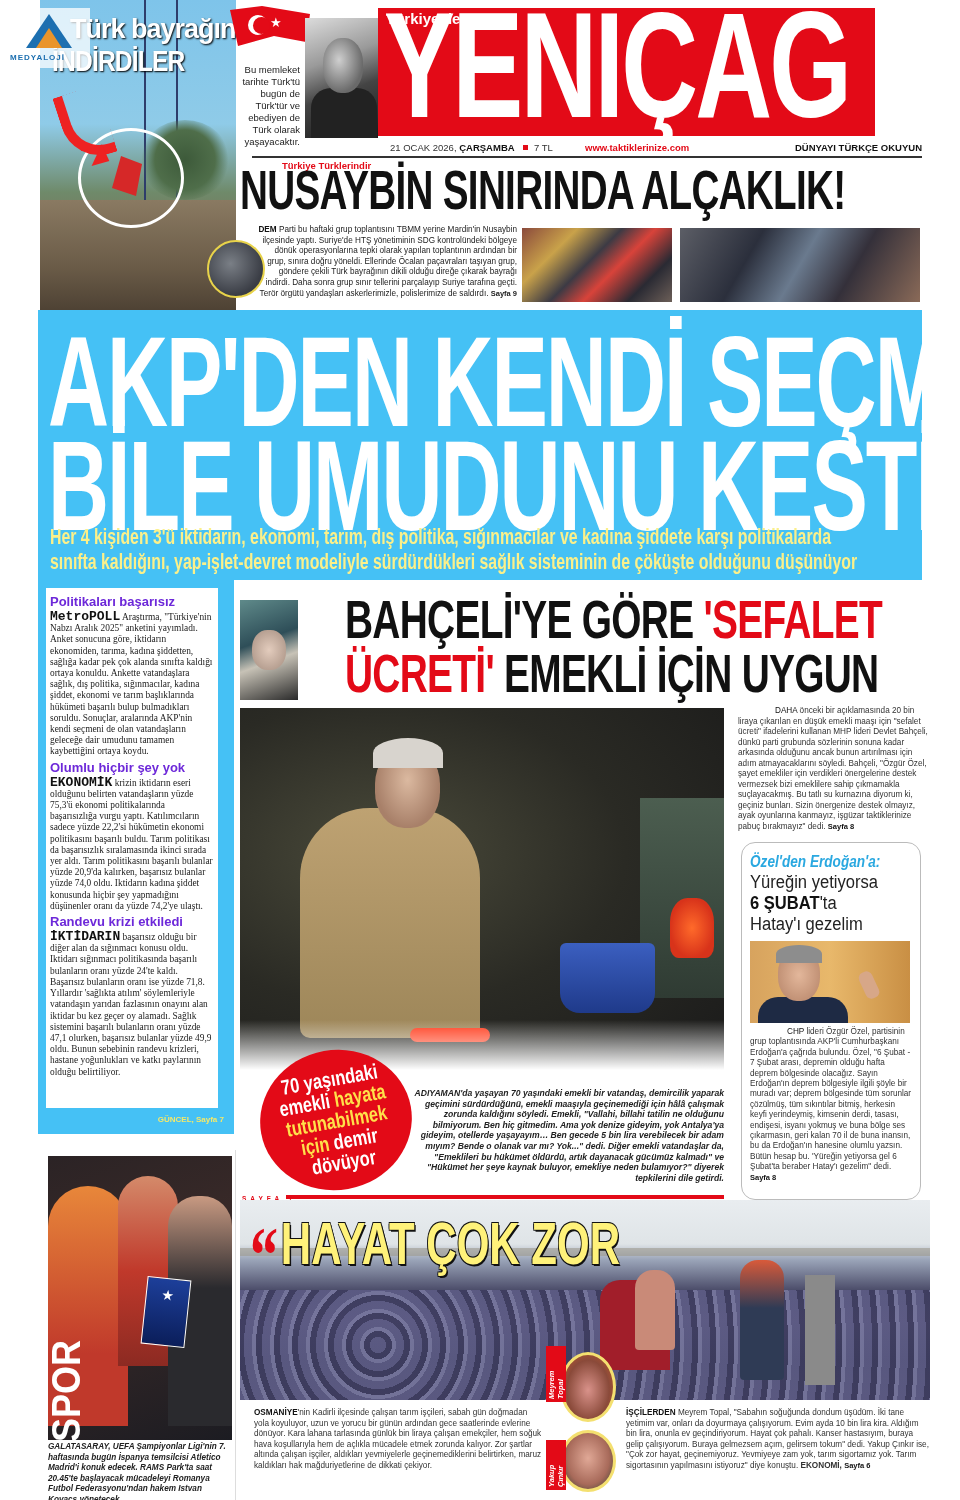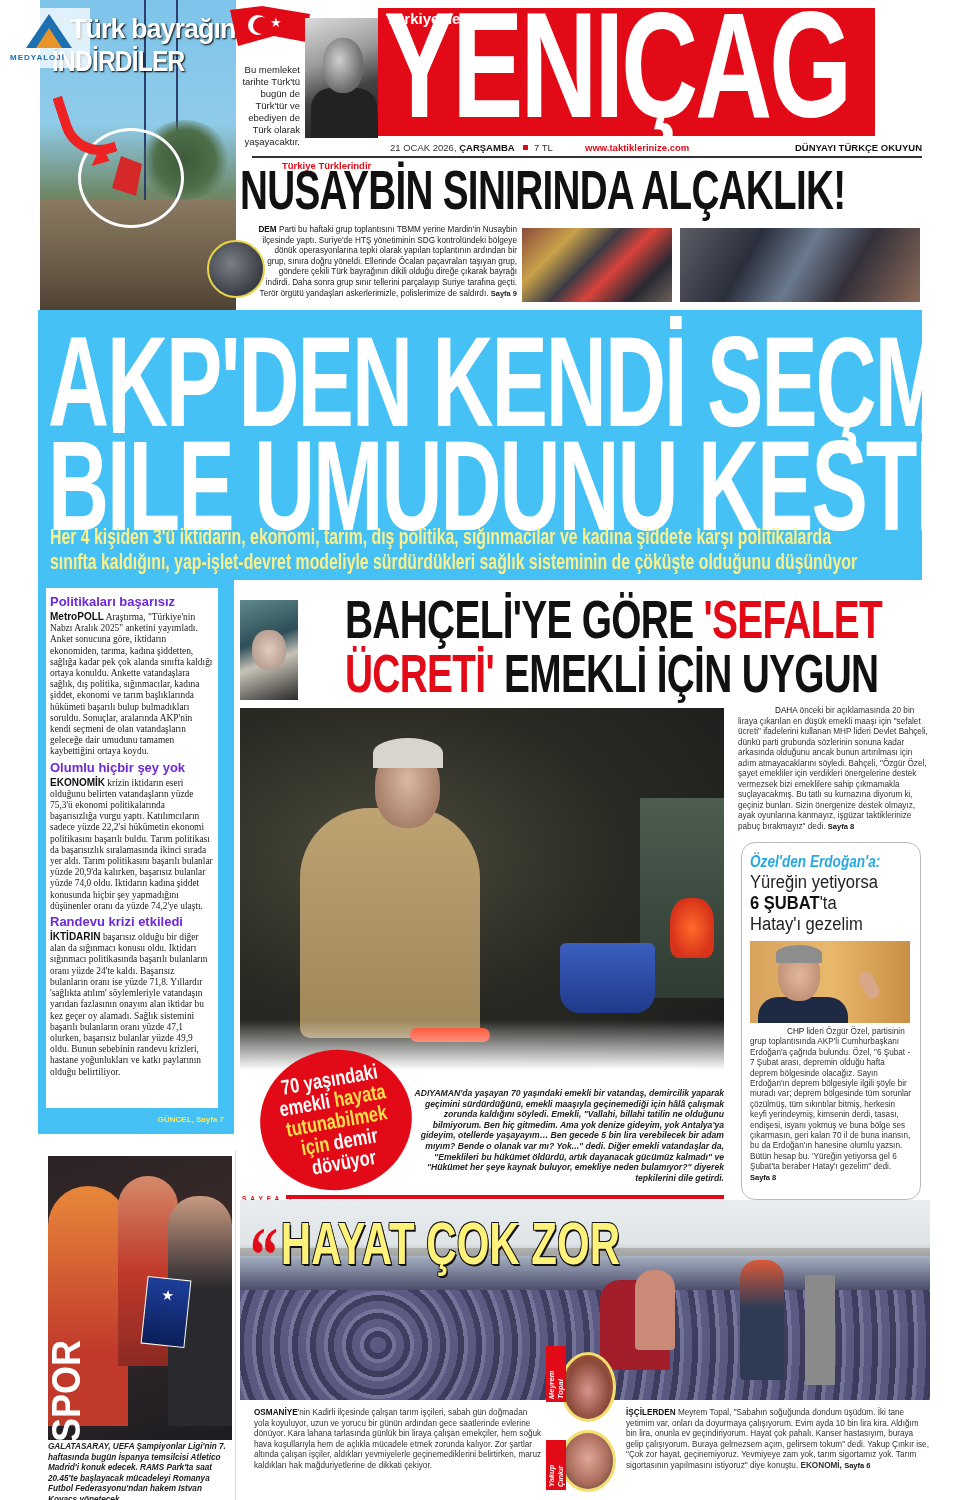--- a/index.html
+++ b/index.html
@@ -87,21 +87,21 @@
   #main-line1 { top: 8px; }
   #main-line2 { top: 112px; }
   #main-sub { position:absolute; left: 12px; top: 214px; width: 1200px; color:#fbf08a; font-weight:bold; font-size: 22px;
     line-height: 25px; transform: scaleX(0.72); transform-origin:left top; white-space:nowrap; }
 
   
   #sidebar { left: 38px; top: 580px; width: 196px; height: 554px; background: #45c1f5; padding: 8px 8px 0 8px; }
   #sidebar .inner { background:#fff; width:172px; height: 520px; padding: 4px 4px; }
   #sidebar h3 { color:#6d28d9; font-size: 13px; font-weight:bold; margin: 2px 0 2px; white-space:nowrap; }
   #sidebar p { font-family: "Liberation Serif", serif; font-size: 9.4px; line-height: 11.2px; color:#222; text-indent: 0; }
-  #sidebar p .lead { font-family:Liberation Sans, sans-serif; font-weight:bold; font-size:10px; color:#111;text-align:right; }
+  #sidebar p .lead { font-family:Liberation Mono, monospace; font-weight:bold; font-size:13px; color:#111;text-align:right; }
   #sidebar .footer { position:absolute; right:10px; bottom:10px; font-size: 8px; font-weight:bold; color:#f3e86a; }
 
   
   #bahceli-photo { left: 240px; top: 600px; width: 58px; height: 100px;
     background: linear-gradient(160deg,#5f8a8a,#2e4e58 40%,#c7c2b6 60%,#2a2a2a 100%); }
   #bahceli-photo .face { position:absolute; left:12px; top:30px; width:34px; height:40px; border-radius:45%; background: radial-gradient(ellipse, #e3ccbd, #a58e80); }
   #bahceli-head { left: 345px; top: 592px; width: 600px; font-weight:bold; font-size: 54px; line-height: 54px; white-space:nowrap;
     transform: scaleX(0.72); transform-origin:left top; letter-spacing:-1px; }
   #bahceli-head .red { color:#e30a17; }
 

